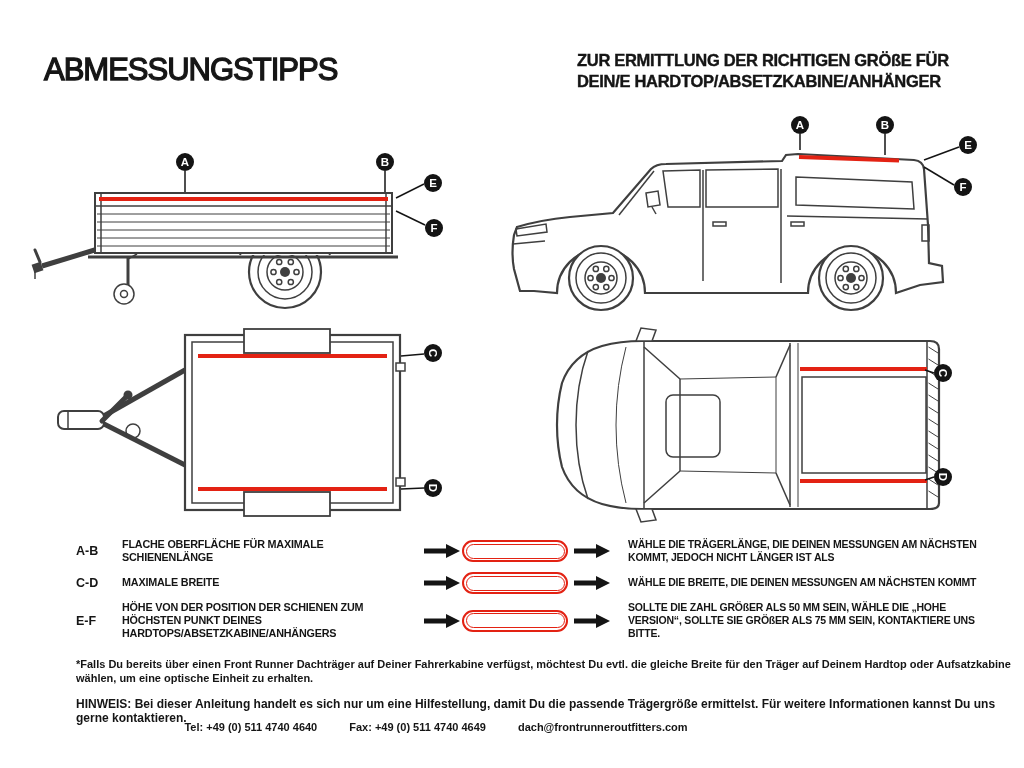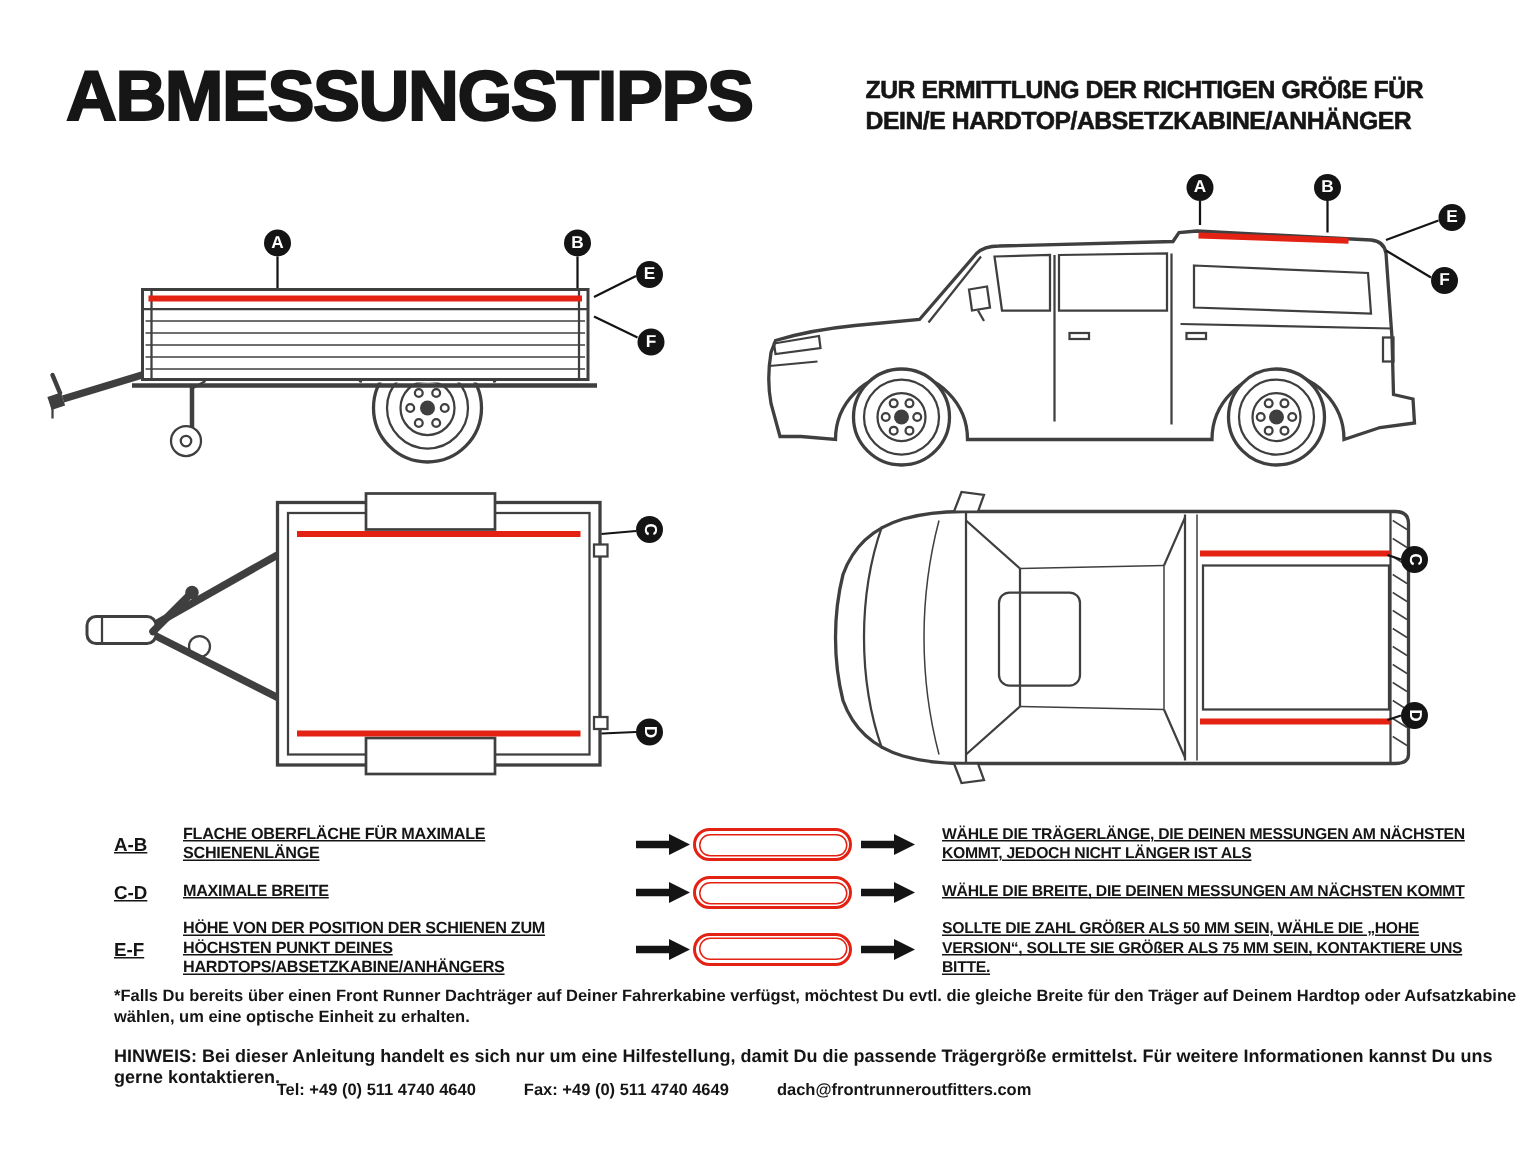--- a/index.html
+++ b/index.html
@@ -1,19 +1,19 @@
 <!DOCTYPE html>
 <html><head>
 <meta charset="utf-8">
 <style>
   * { margin:0; padding:0; box-sizing:border-box; }
   html,body { width:1024px; height:768px; }
   body { background:#fff; font-family:"Liberation Sans", sans-serif; color:#151515; position:relative; overflow:hidden; }
 
-  .title { position:absolute; left:44px; top:36px; font-size:47px; font-weight:bold;
+  .title { position:absolute; left:44px; top:52px; font-size:31px; font-weight:normal;
            letter-spacing:-1px; color:#161616; -webkit-text-stroke:1.3px #161616; }
   .subtitle { position:absolute; left:548px; top:50px; font-size:16.5px; font-weight:bold;
               line-height:1.25; letter-spacing:-0.3px;margin-left:29px; -webkit-text-stroke:0.4px #161616; }
 
   .fig { position:absolute; }
   .fig svg { position:absolute; left:0; top:0; }
 
   svg .ln{stroke:#3f3f3f;fill:none;stroke-width:1.5}
   svg .thin{stroke:#3f3f3f;fill:none;stroke-width:1}
   svg .wh{fill:#fff;stroke:#3f3f3f;stroke-width:1.5}
@@ -22,21 +22,21 @@
   svg .ld{stroke:#141414;stroke-width:1.5;fill:none}
 
   .marker { position:absolute; width:18px; height:18px; border-radius:50%;
             background:#141414; color:#fff; display:flex; align-items:center; justify-content:center;
             font-size:11.5px; font-weight:bold; z-index:3; }
   .marker.rot span { display:inline-block; transform:rotate(90deg); }
 
   .req { position:absolute; left:0; top:536px; width:1024px; padding:0 28px 0 76px; }
   .req-head { display:flex; font-size:11.5px; font-weight:bold; letter-spacing:-0.2px; }
   .req-head .red { color:#e32213; margin-left:12px; }
-  .rows { margin-top:13px; display:flex; flex-direction:column; gap:4px;text-decoration:underline; }
+  .rows { margin-top:1px; display:flex; flex-direction:column; gap:4px; }
   .row { display:grid; grid-template-columns:46px 302px 38px 112px 42px 1fr; align-items:center; min-height:28px; }
   .range { font-size:12.5px; font-weight:bold; }
   .desc { font-size:10.8px; font-weight:bold; line-height:1.22; padding-right:8px; letter-spacing:-0.2px; }
   .result { font-size:10.5px; font-weight:bold; line-height:1.25; padding-left:12px; max-width:372px; letter-spacing:-0.2px; }
   .arrow { display:flex; align-items:center; }
   .pill { position:relative; width:106px; height:22px; border:2.5px solid #e32213; border-radius:11px; }
   .pill::after { content:""; position:absolute; inset:1.5px; border:1.5px solid #e32213; border-radius:8px; }
 
   .fn   { position:absolute; left:76px; top:657px; width:940px; font-size:11px; font-weight:bold; line-height:1.3; }
   .hint { position:absolute; left:76px; top:697px; width:945px; font-size:12px; font-weight:bold; }

